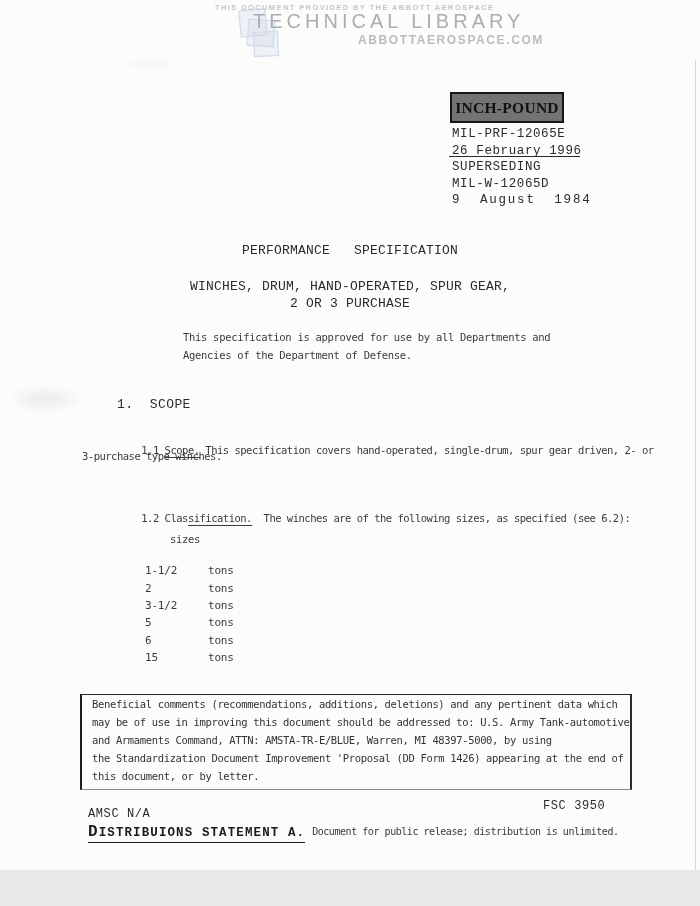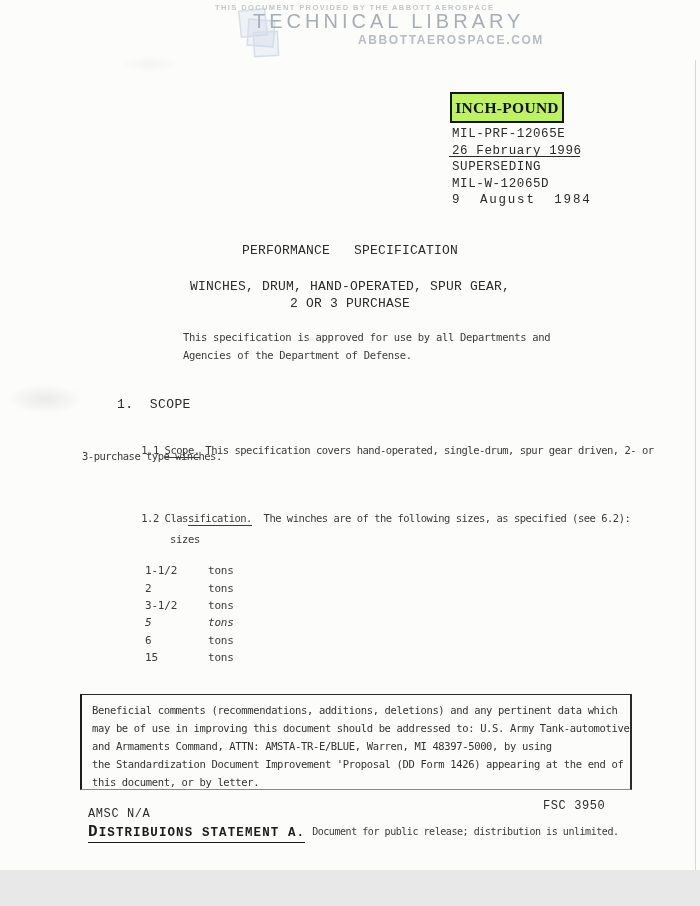--- a/index.html
+++ b/index.html
@@ -38,21 +38,21 @@
   }
   .wm-logo{left:236px;top:6px;}
 
   
   .stamp-box{
     left:450px;top:92px;width:110px;height:27px;
     border:2px solid #151515;
     display:flex;align-items:center;justify-content:center;
     font-family:"Liberation Serif",serif;
     font-weight:bold;font-size:15.5px;letter-spacing:0.3px;
-    color:#111;background:#bef264;
+    color:#111;background:#737373;
   }
   .idline{
     left:452px;
     font-family:"Liberation Mono",monospace;
     font-size:12.5px;letter-spacing:0.6px;
     color:#2b2b2b;white-space:pre;
   }
   .strike-line{
     left:449px;top:156px;width:131px;height:1.4px;
     background:#2a2a2a;
@@ -84,21 +84,21 @@
   .size-val{display:inline-block;width:63px;}
 
   
   .cbox{
     left:80px;top:694px;width:552px;height:96px;
     border-top:1.6px solid #2a2a2a;
     border-right:2px solid #2a2a2a;
     border-bottom:1px solid #8a8a8a;
     border-left:2.4px solid #1d1d1d;
     box-sizing:border-box;
-    padding:6px 6px 0 10px;
+    padding:0 6px 0 10px;
   }
   .cbox-line{
     font-size:10.5px;letter-spacing:-0.35px;
     line-height:18px;color:#333;white-space:pre;
   }
 
   
   .fsc{left:543px;top:799px;font-family:"Liberation Mono",monospace;font-size:12px;letter-spacing:0.6px;color:#2b2b2b;}
   .amsc{left:88px;top:807px;font-family:"Liberation Mono",monospace;font-size:12px;letter-spacing:0.6px;color:#2b2b2b;white-space:pre;}
   .dist{left:88px;top:821px;white-space:nowrap;}
@@ -173,21 +173,21 @@
 
   <div class="abs body para" style="left:118px;top:500px;">
     <span>1.2 Clas</span><span class="u">sification.</span><span>  The winches are of the following sizes, as specified (see 6.2):</span>
   </div>
 
   <div class="abs body" style="left:170px;top:533px;">sizes</div>
 
   <div class="abs size-row" style="top:564px;"><span class="size-val">1-1/2</span><span>tons</span></div>
   <div class="abs size-row" style="top:582px;"><span class="size-val">2</span><span>tons</span></div>
   <div class="abs size-row" style="top:599px;"><span class="size-val">3-1/2</span><span>tons</span></div>
-  <div class="abs size-row" style="top:616px;font-style:italic;"><span class="size-val">5</span><span>tons</span></div>
+  <div class="abs size-row" style="top:616px;"><span class="size-val">5</span><span>tons</span></div>
   <div class="abs size-row" style="top:634px;"><span class="size-val">6</span><span>tons</span></div>
   <div class="abs size-row" style="top:651px;"><span class="size-val">15</span><span>tons</span></div>
 
   <div class="abs cbox">
     <div class="cbox-line">Beneficial comments (recommendations, additions, deletions) and any pertinent data which</div>
     <div class="cbox-line">may be of use in improving this document should be addressed to: U.S. Army Tank-automotive</div>
     <div class="cbox-line">and Armaments Command, ATTN: AMSTA-TR-E/BLUE, Warren, MI 48397-5000, by using</div>
     <div class="cbox-line">the Standardization Document Improvement 'Proposal (DD Form 1426) appearing at the end of</div>
     <div class="cbox-line">this document, or by letter.</div>
   </div>

